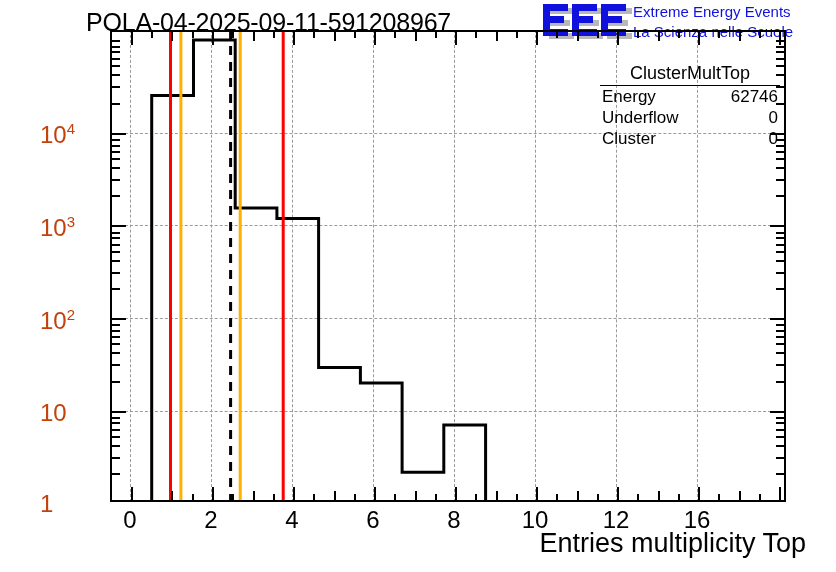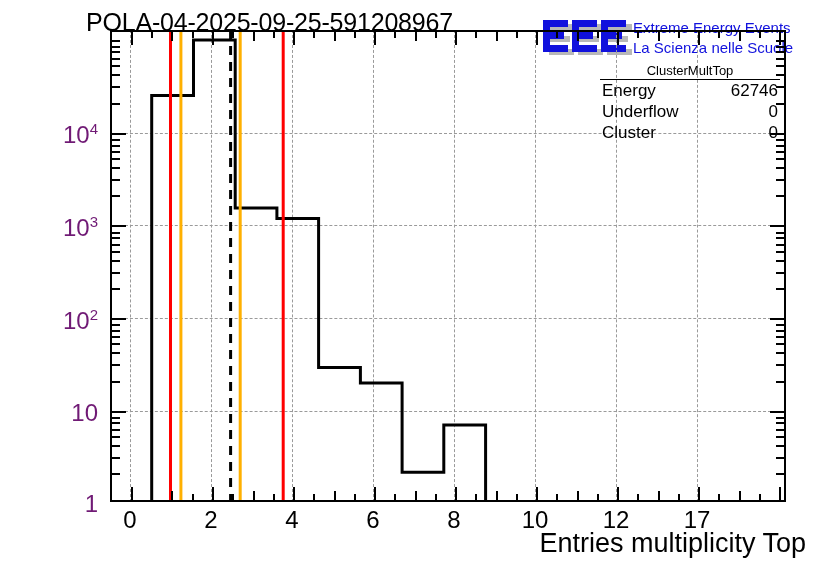--- a/index.html
+++ b/index.html
@@ -7,21 +7,21 @@
        font-family:"Liberation Sans","DejaVu Sans",sans-serif;
        color:#000;position:relative;}
 
   #canvas{position:absolute;left:0;top:0;width:836px;height:572px;background:#fff;}
 
   
   #plot-title{position:absolute;left:86px;top:8px;font-size:25px;letter-spacing:-0.2px;
               white-space:nowrap;color:#000;}
 
   
-  #eee-logo{position:absolute;left:543px;top:18px;width:276px;height:42px;}
+  #eee-logo{position:absolute;left:543px;top:2px;width:276px;height:42px;}
   #eee-letters{position:absolute;left:0px;top:2px;width:84px;height:34px;}
   .eee-l{position:absolute;width:26px;height:32px;}
   .eee-l .bar{position:absolute;background:#1111dd;}
   .eee-l .sh{position:absolute;background:#b8b8b8;}
   .eee-l .b1{left:0;top:0;width:25px;height:7px;}
   .eee-l .b2{left:0;top:12px;width:21px;height:7px;}
   .eee-l .b3{left:0;top:25px;width:25px;height:7px;}
   .eee-l .bv{left:0;top:0;width:7px;height:32px;}
   .eee-l .s1{left:6px;top:4px;width:25px;height:6px;}
   .eee-l .s2{left:6px;top:16px;width:21px;height:6px;}
@@ -45,43 +45,43 @@
   .xtick-min{width:2px;height:6px;bottom:0;}
   .xtickt-maj{width:2px;height:13px;top:0;}
   .xtickt-med{width:2px;height:9px;top:0;}
   .xtickt-min{width:2px;height:6px;top:0;}
   .ytick-maj{height:2px;width:14px;left:0;}
   .ytick-min{height:2px;width:8px;left:0;}
   .ytickr-maj{height:2px;width:14px;right:0;}
   .ytickr-min{height:2px;width:8px;right:0;}
 
   .xlabel{position:absolute;font-size:24px;text-align:center;width:60px;color:#000;}
-  .ylabel{position:absolute;font-size:24px;text-align:right;color:#701a75;white-space:nowrap;}
+  .ylabel{position:absolute;font-size:24px;color:#c2410c;white-space:nowrap;}
   .ylabel sup{font-size:15px;vertical-align:super;}
 
   #xaxis-title{position:absolute;right:30px;top:528px;font-size:27px;white-space:nowrap;}
 
   
   #histsvg{position:absolute;left:0;top:0;}
 
   
   #statsbox{position:absolute;left:600px;top:63px;width:180px;
             background:transparent;font-size:17px;color:#000;}
   #stats-title{text-align:center;padding-bottom:1px;border-bottom:1.5px solid #000;
-               font-size:13px;}
+               font-size:18px;}
   .stats-row{display:flex;justify-content:space-between;line-height:21px;padding:0 2px;}
   .stats-row .k{text-align:left;}
   .stats-row .v{text-align:left;}
 </style>
 </head>
 <body>
 
 <div id="canvas">
 
-  <div id="plot-title">POLA-04-2025-09-25-591208967</div>
+  <div id="plot-title">POLA-04-2025-09-11-591208967</div>
 
   <div id="eee-logo">
     <div id="eee-letters">
       <div class="eee-l" style="left:0px">
         <span class="sh s1"></span>
           <span class="sh s2"></span>
           <span class="sh s3"></span>
         <span class="bar bv"></span>
           <span class="bar b1"></span>
           <span class="bar b2"></span>
@@ -118,21 +118,21 @@
   <div class="ylabel" style="left:40px;top:399px;width:58px;">10</div>
   <div class="ylabel" style="left:40px;top:490px;width:58px;">1</div>
 
   <div class="xlabel" style="left:100px;top:506px;">0</div>
   <div class="xlabel" style="left:181px;top:506px;">2</div>
   <div class="xlabel" style="left:262px;top:506px;">4</div>
   <div class="xlabel" style="left:343px;top:506px;">6</div>
   <div class="xlabel" style="left:424px;top:506px;">8</div>
   <div class="xlabel" style="left:505px;top:506px;">10</div>
   <div class="xlabel" style="left:586px;top:506px;">12</div>
-  <div class="xlabel" style="left:667px;top:506px;">17</div>
+  <div class="xlabel" style="left:667px;top:506px;">16</div>
 
   <div id="xaxis-title">Entries multiplicity Top</div>
 
   <div id="plotarea">
 
     <div class="gridv" style="left:20px"></div>
     <div class="gridv" style="left:101px"></div>
     <div class="gridv" style="left:182px"></div>
     <div class="gridv" style="left:263px"></div>
     <div class="gridv" style="left:344px"></div>

